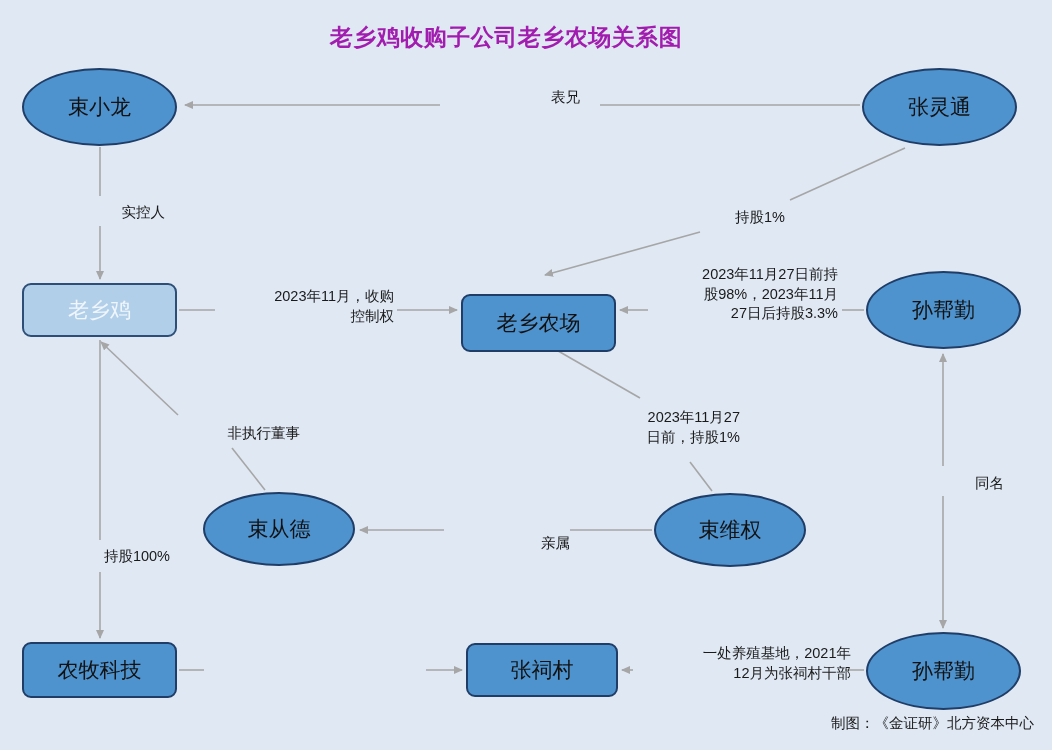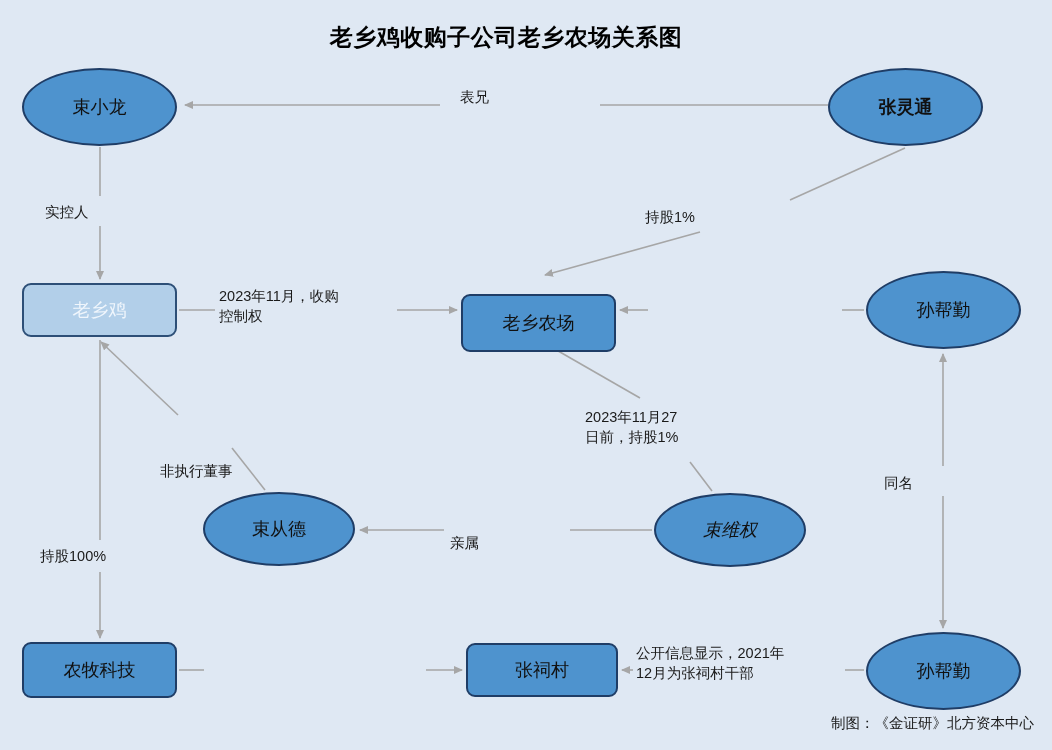--- a/index.html
+++ b/index.html
@@ -30,31 +30,31 @@
     pointer-events: none;
   }
   .title {
     position: absolute;
     left: 0;
     top: 22px;
     width: 1012px;
     text-align: center;
     font-size: 23px;
     font-weight: bold;
-    color: #000000;
+    color: #a21caf;
     letter-spacing: 0.5px;
   }
   .node {
     position: absolute;
     display: flex;
     align-items: center;
     justify-content: center;
     text-align: center;
     box-sizing: border-box;
-    font-size: 18px;
+    font-size: 21px;
     color: #111111;
     line-height: 1.15;
   }
   .node.ellipse {
     border-radius: 50%;
     background: #4e93ce;
     border: 2px solid #1f3d66;
   }
   .node.rect {
     border-radius: 9px;
@@ -64,21 +64,21 @@
   .node.rect.light {
     background: #b2cfe9;
     border: 2px solid #2d4f77;
     color: #f0f6fc;
     align-items: center;
   }
   .edge-label {
     position: absolute;
     font-size: 14.5px;
     color: #1a1a1a;
-    text-align: left;
+    text-align: right;
     line-height: 1.35;
     white-space: pre-line;
     box-sizing: border-box;
   }
   .credit {
     position: absolute;
     font-size: 14.5px;
     color: #1a1a1a;
     right: 18px;
     top: 714px;
@@ -135,41 +135,41 @@
 
       <line x1="864" y1="670" x2="845" y2="670"></line>
       <line x1="633" y1="670" x2="622" y2="670" marker-end="url(#arrow)"></line>
     </g>
   </svg>
 
   <div class="node ellipse" style="left:22px; top:68px; width:155px; height:78px;">
     <span>束小龙</span>
   </div>
 
-  <div class="node ellipse" style="left:828px; top:68px; width:155px; height:78px;font-weight:bold;">
+  <div class="node ellipse" style="left:862px; top:68px; width:155px; height:78px;">
     <span>张灵通</span>
   </div>
 
   <div class="node rect light" style="left:22px; top:283px; width:155px; height:54px;">
     <span>老乡鸡</span>
   </div>
 
   <div class="node rect" style="left:461px; top:294px; width:155px; height:58px;">
     <span>老乡农场</span>
   </div>
 
   <div class="node ellipse" style="left:866px; top:271px; width:155px; height:78px;">
     <span>孙帮勤</span>
   </div>
 
   <div class="node ellipse" style="left:203px; top:492px; width:152px; height:74px;">
     <span>束从德</span>
   </div>
 
-  <div class="node ellipse" style="left:654px; top:493px; width:152px; height:74px;font-style:italic;">
+  <div class="node ellipse" style="left:654px; top:493px; width:152px; height:74px;">
     <span>束维权</span>
   </div>
 
   <div class="node rect" style="left:22px; top:642px; width:155px; height:56px;">
     <span>农牧科技</span>
   </div>
 
   <div class="node rect" style="left:466px; top:643px; width:152px; height:54px;">
     <span>张祠村</span>
   </div>
@@ -180,31 +180,34 @@
 
   <div class="edge-label" style="left:460px; top:88px; width:120px;">表兄</div>
 
   <div class="edge-label" style="left:645px; top:208px; width:140px;">持股1%</div>
 
   <div class="edge-label" style="left:45px; top:203px; width:120px;">实控人</div>
 
   <div class="edge-label" style="left:219px; top:287px; width:175px;">2023年11月，收购
 控制权</div>
 
-
-  <div class="edge-label" style="left:160px; top:424px; width:150px;margin-top:38px;">非执行董事</div>
+  <div class="edge-label" style="left:653px; top:265px; width:185px;">2023年11月27日前持
+股98%，2023年11月
+27日后持股3.3%</div>
+
+  <div class="edge-label" style="left:150px; top:424px; width:150px;">非执行董事</div>
 
   <div class="edge-label" style="left:585px; top:408px; width:155px;">2023年11月27
 日前，持股1%</div>
 
   <div class="edge-label" style="left:450px; top:518px; width:120px;margin-top:16px;">亲属</div>
 
   <div class="edge-label" style="left:40px; top:547px; width:130px;">持股100%</div>
 
   <div class="edge-label" style="left:884px; top:474px; width:120px;">同名</div>
 
 
-  <div class="edge-label" style="left:636px; top:644px; width:215px;">公开信息显示，2021年
+  <div class="edge-label" style="left:636px; top:644px; width:215px;">一处养殖基地，2021年
 12月为张祠村干部</div>
 
   <div class="credit">制图：《金证研》北方资本中心</div>
 
 </div>
 
 </body></html>

